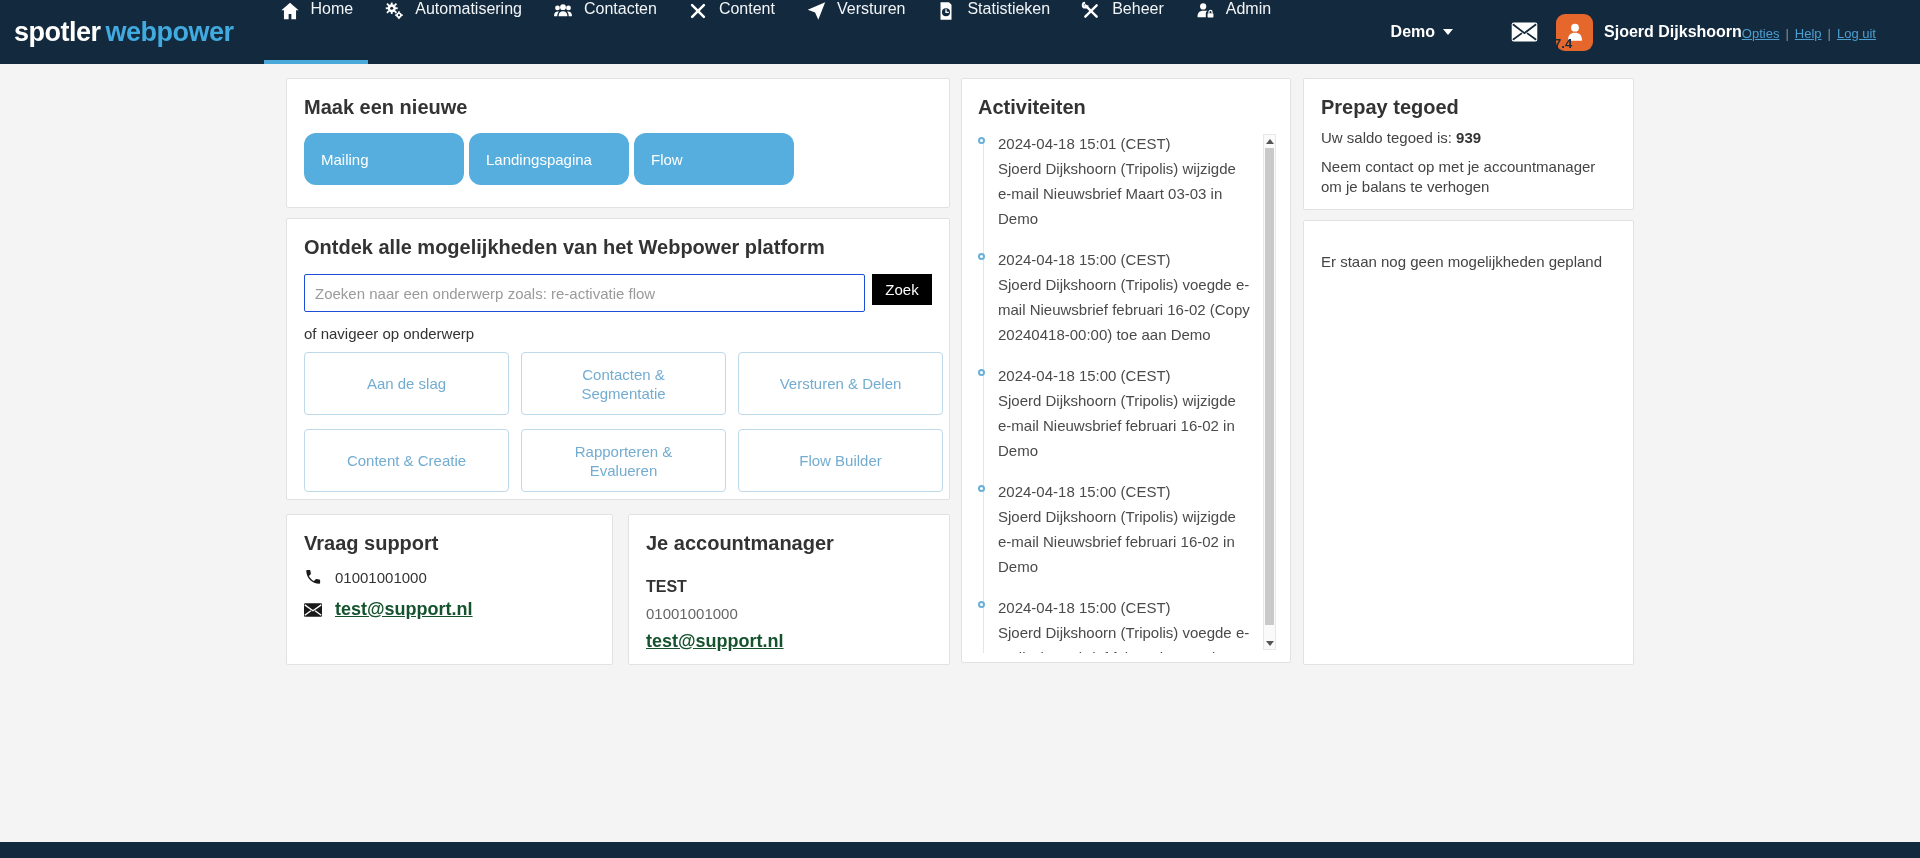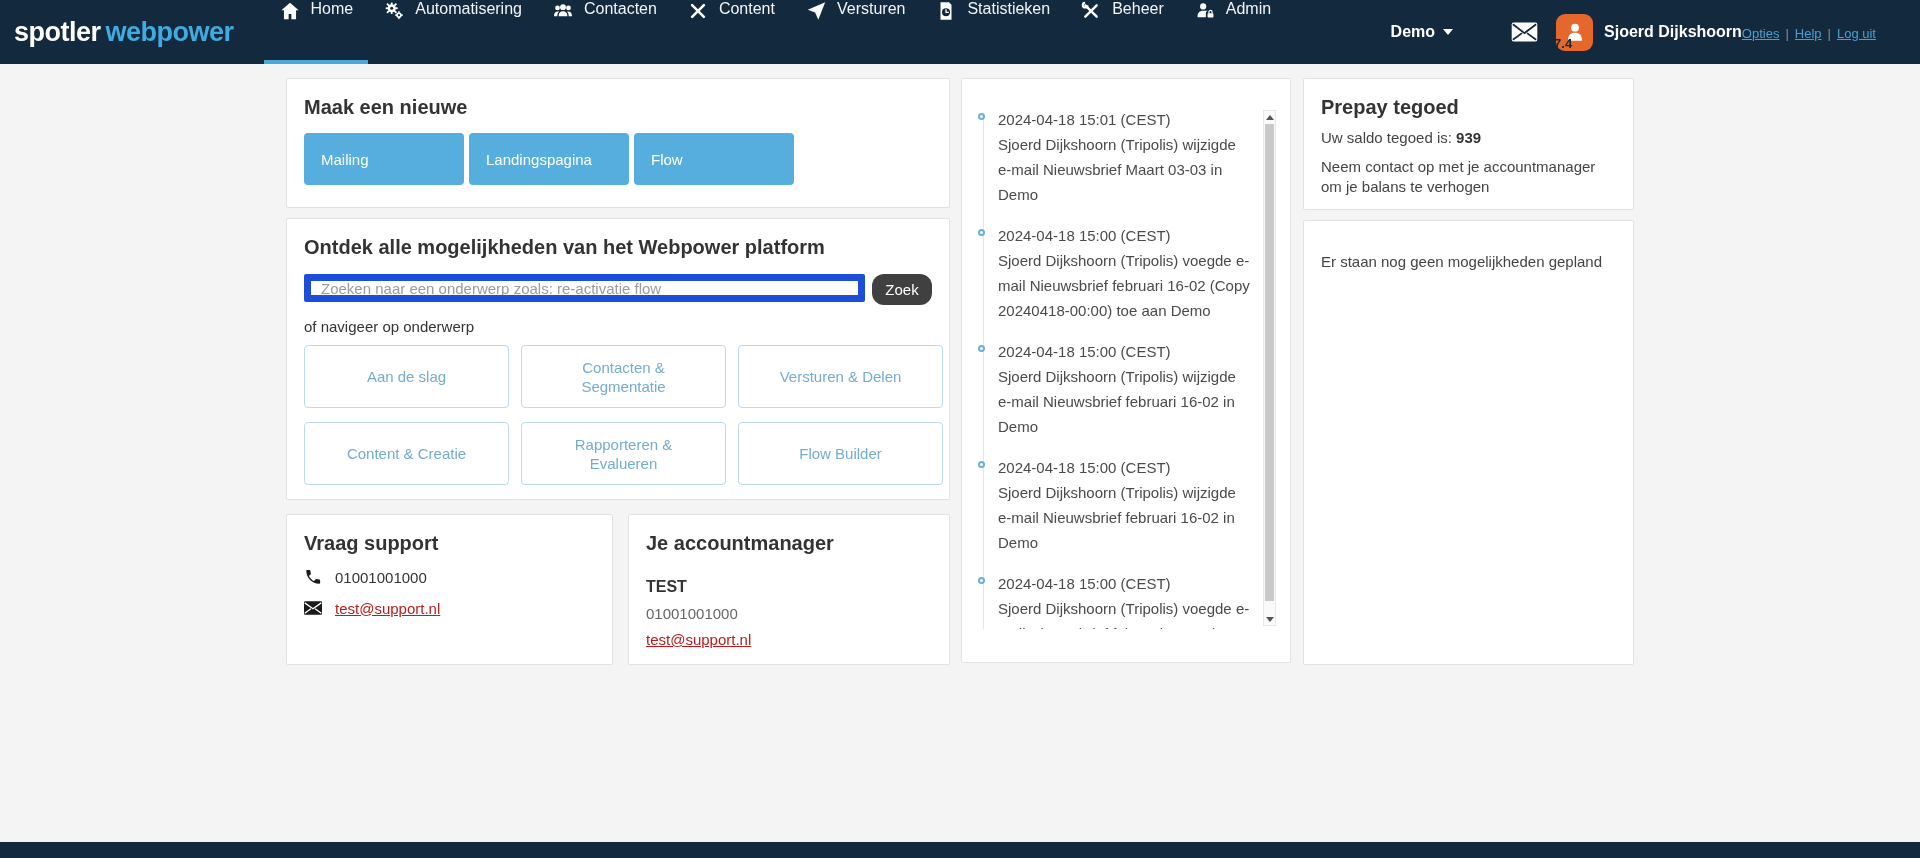--- a/index.html
+++ b/index.html
@@ -63,53 +63,53 @@
   .card {
     background:#fff; border:1px solid #e2e2e2; border-radius:2px;
     padding:16px 17px;
   }
   .card h2 { margin:0; font-size:20px; font-weight:700; color:#333; line-height:24px; }
 
   
   .card-create { height:130px; }
   .create-row { display:flex; gap:5px; margin-top:14px; }
   .create-btn {
-    width:160px; height:52px; background:#55aedd; border:none; border-radius:4px;
+    width:160px; height:52px; background:#55aedd; border:none; border-radius:12px;
     color:#fff; font-size:15px; text-align:left; padding-left:17px; cursor:pointer;
     font-family:inherit;
   }
 
   
   .card-discover { height:282px; margin-top:10px; }
   .search-row { display:flex; margin-top:15px; }
   .search-input {
-    flex:1; height:28px; border:7px solid #1d4ed8; border-radius:2px;
+    flex:1; height:38px; border:1px solid #1d4ed8; border-radius:2px;
     padding:0 10px; font-size:15px; color:#8b5cf6; font-family:inherit;
   }
   .search-input::placeholder { color:#9a9a9a; }
   .search-btn {
-    width:60px; height:31px; margin-left:7px; background:#404040; border:none;
-    border-radius:12px; color:#fff; font-size:15px; cursor:pointer; font-family:inherit;
+    width:60px; height:31px; margin-left:7px; background:#000000; border:none;
+    border-radius:0; color:#fff; font-size:15px; cursor:pointer; font-family:inherit;
   }
   .nav-hint { margin:13px 0 10px 0; font-size:15px; color:#333; }
   .topics { display:grid; grid-template-columns:repeat(3,205px); gap:14px 12px; }
   .topic-btn {
     height:63px; border:1px solid #bdd9ea; border-radius:4px; background:#fff;
     color:#73acd1; font-size:15px; display:flex; align-items:center; justify-content:center;
     cursor:pointer; font-family:inherit;
   }
   .topic-btn span { max-width:155px; line-height:19px; text-align:center; }
 
   
   .row-bottom { display:flex; gap:15px; margin-top:14px; }
   .card-support { width:327px; height:151px; }
   .card-am { width:322px; height:151px; }
   .c-row { display:flex; align-items:center; gap:13px; margin-top:13px; font-size:15px; color:#333; }
   .c-row svg { width:18px; height:18px; }
-  .link { color:#b91c1c; text-decoration:underline; cursor:pointer; font-size:15px; }
+  .link { color:#14532d; text-decoration:underline; cursor:pointer; font-size:18px;font-weight:bold; }
   .am-name { font-size:16px; font-weight:700; margin-top:23px; color:#333; }
   .am-phone { font-size:15px; color:#666; margin-top:9px; }
   .am-email { display:inline-block; margin-top:9px; }
 
   
   .card-activities { height:585px; padding:16px 14px 16px 16px; position:relative; }
   .timeline-wrap { position:relative; margin-top:12px; height:522px; overflow:hidden; }
   .timeline { position:relative; padding-right:24px; }
   .timeline::before {
     content:''; position:absolute; left:5px; top:10px; bottom:-40px; width:1px; background:#dfe7ec;
@@ -349,20 +349,21 @@
           <h2>Je accountmanager</h2>
           <div class="am-name">TEST</div>
           <div class="am-phone">01001001000</div>
           <a class="link am-email">test@support.nl</a>
         </section>
       </div>
     </div>
 
     <div class="col-mid">
       <section class="card card-activities">
+        <h2>Activiteiten</h2>
         <div class="timeline-wrap">
           <div class="timeline">
             <div class="t-item">
               <span class="t-dot"></span>
               <div class="t-date">2024-04-18 15:01 (CEST)</div>
               <div class="t-text">Sjoerd Dijkshoorn (Tripolis) wijzigde e-mail Nieuwsbrief Maart 03-03 in Demo</div>
             </div>
             <div class="t-item">
               <span class="t-dot"></span>
               <div class="t-date">2024-04-18 15:00 (CEST)</div>

